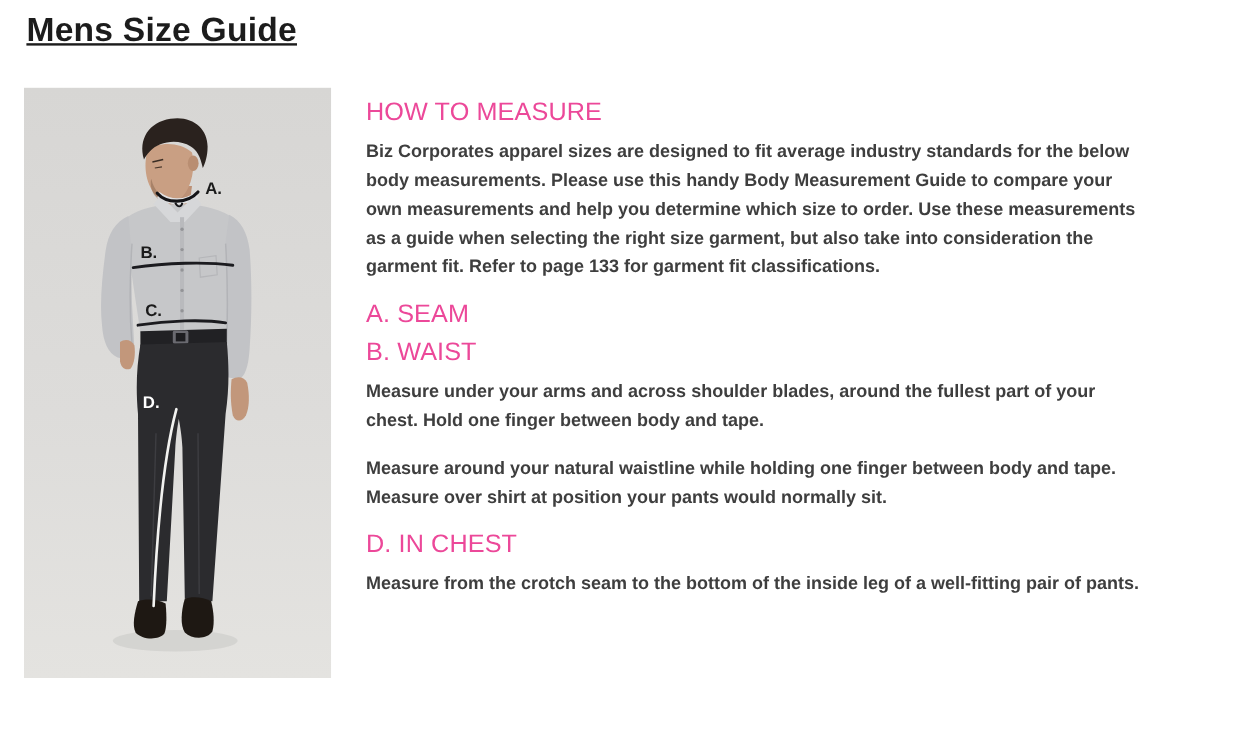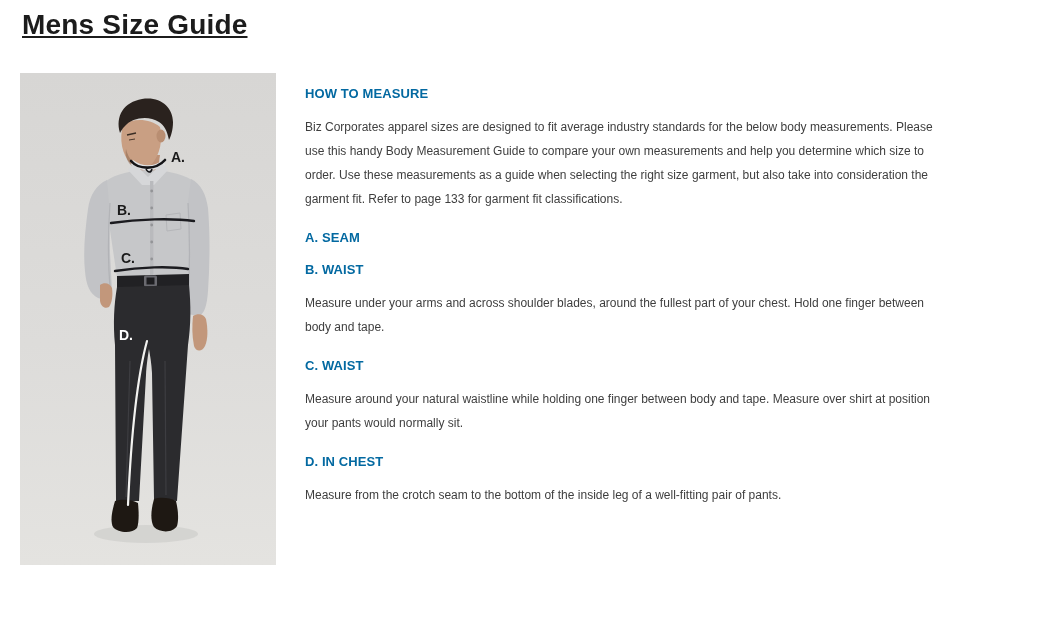--- a/index.html
+++ b/index.html
@@ -34,31 +34,31 @@
     height: 492px;
   }
   .photo svg { display: block; }
   .content {
     position: absolute;
     left: 305px;
     top: 83px;
     width: 645px;
   }
   .content h2 {
-    font-size: 13px;
+    font-size: 21px;
     line-height: 22px;
-    font-weight: 700;
-    color: #0369a1;
+    font-weight: 400;
+    color: #ec4899;
     letter-spacing: 0.1px;
     margin: 0 0 10px 0;
   }
   .content p {
-    font-size: 12px;
+    font-size: 15px;
     line-height: 24px;
-    font-weight: 400;
+    font-weight: 700;
     color: #3e3e3e;
     margin: 0 0 16px 0;
   }
   .content section:last-child p { margin-bottom: 2px; }
   .fig-label {
     font-family: "Liberation Sans", "DejaVu Sans", sans-serif;
     font-weight: 700;
     font-size: 14px;
   }
 </style>
@@ -159,21 +159,20 @@
       <p>Biz Corporates apparel sizes are designed to fit average industry standards for the below body measurements. Please use this handy Body Measurement Guide to compare your own measurements and help you determine which size to order. Use these measurements as a guide when selecting the right size garment, but also take into consideration the garment fit. Refer to page 133 for garment fit classifications.</p>
     </section>
     <section>
       <h2>A. SEAM</h2>
     </section>
     <section>
       <h2>B. WAIST</h2>
       <p>Measure under your arms and across shoulder blades, around the fullest part of your chest. Hold one finger between body and tape.</p>
     </section>
     <section>
-      <h2>C. WAIST</h2>
       <p>Measure around your natural waistline while holding one finger between body and tape. Measure over shirt at position your pants would normally sit.</p>
     </section>
     <section>
       <h2>D. IN CHEST</h2>
       <p>Measure from the crotch seam to the bottom of the inside leg of a well-fitting pair of pants.</p>
     </section>
   </div>
 
 </div>
 

